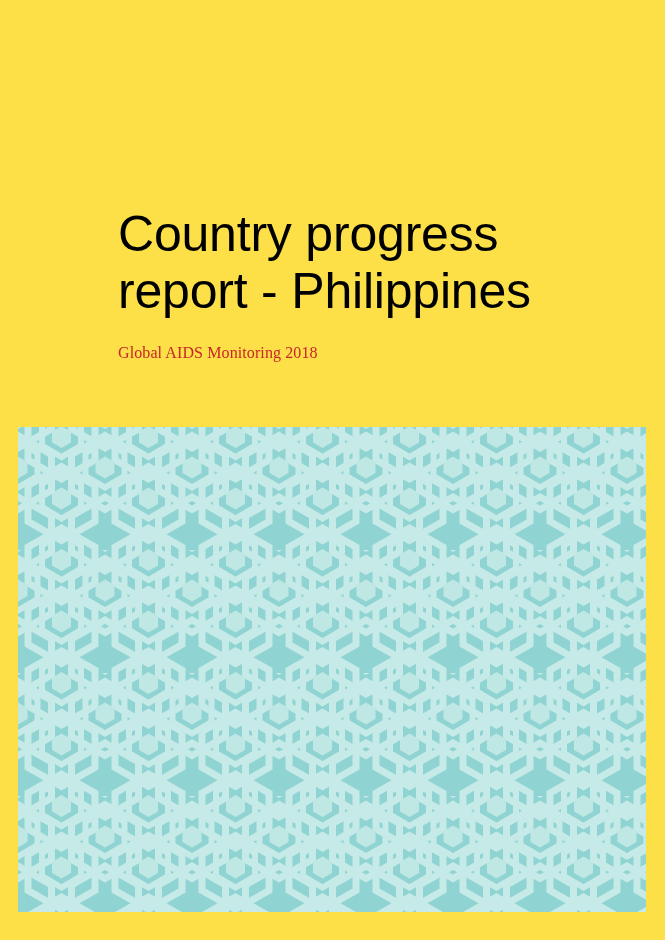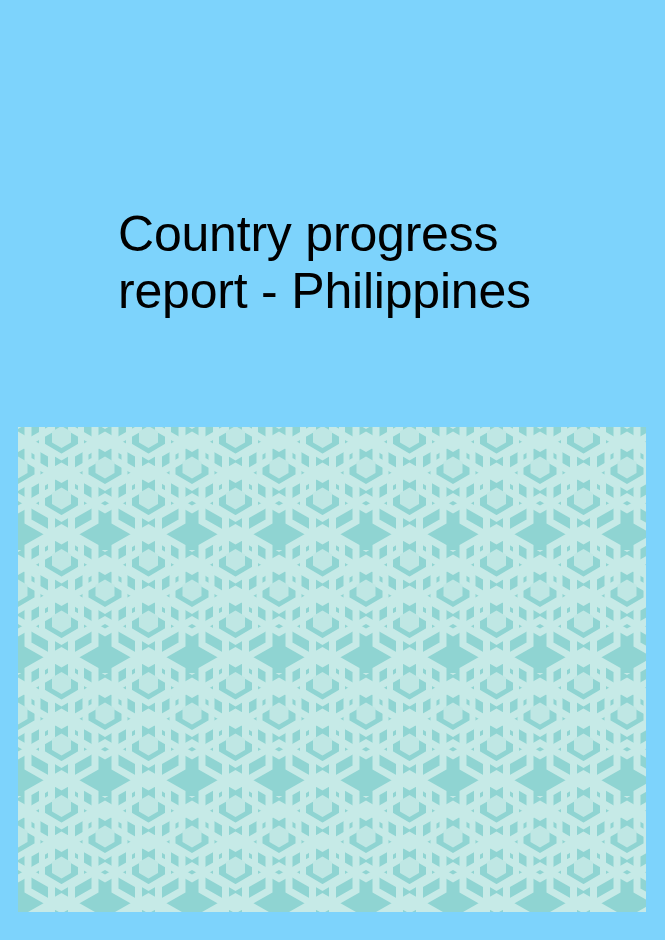--- a/index.html
+++ b/index.html
@@ -15,21 +15,21 @@
     font-family: "Liberation Sans", sans-serif;
     -webkit-font-smoothing: antialiased;
   }
 
   .page {
     position: absolute;
     left: 0;
     top: 0;
     width: 665px;
     height: 940px;
-    background: #7dd3fc;
+    background: #fde047;
   }
 
   .title-block {
     position: absolute;
     left: 118px;
     top: 206px;
     width: 470px;
   }
 
   .doc-title {
@@ -74,20 +74,21 @@
 </style>
 </head>
 <body>
 
 <div class="page">
 
   <div class="title-block">
     <h1 class="doc-title">Country progress report - Philippines</h1>
   </div>
 
+  <p class="doc-subtitle">Global AIDS Monitoring 2018</p>
 
   <div class="cover-art">
     <svg viewBox="0 0 628 485" preserveAspectRatio="none">
       <defs>
         <pattern id="honeycomb" x="0" y="0" width="87" height="123" patternUnits="userSpaceOnUse">
 
           <rect x="-1" y="-1" width="89" height="125" fill="#8fd4d2"></rect>
 
           <g fill="none" stroke="#c6eae7" stroke-width="7" stroke-linejoin="miter">
 

